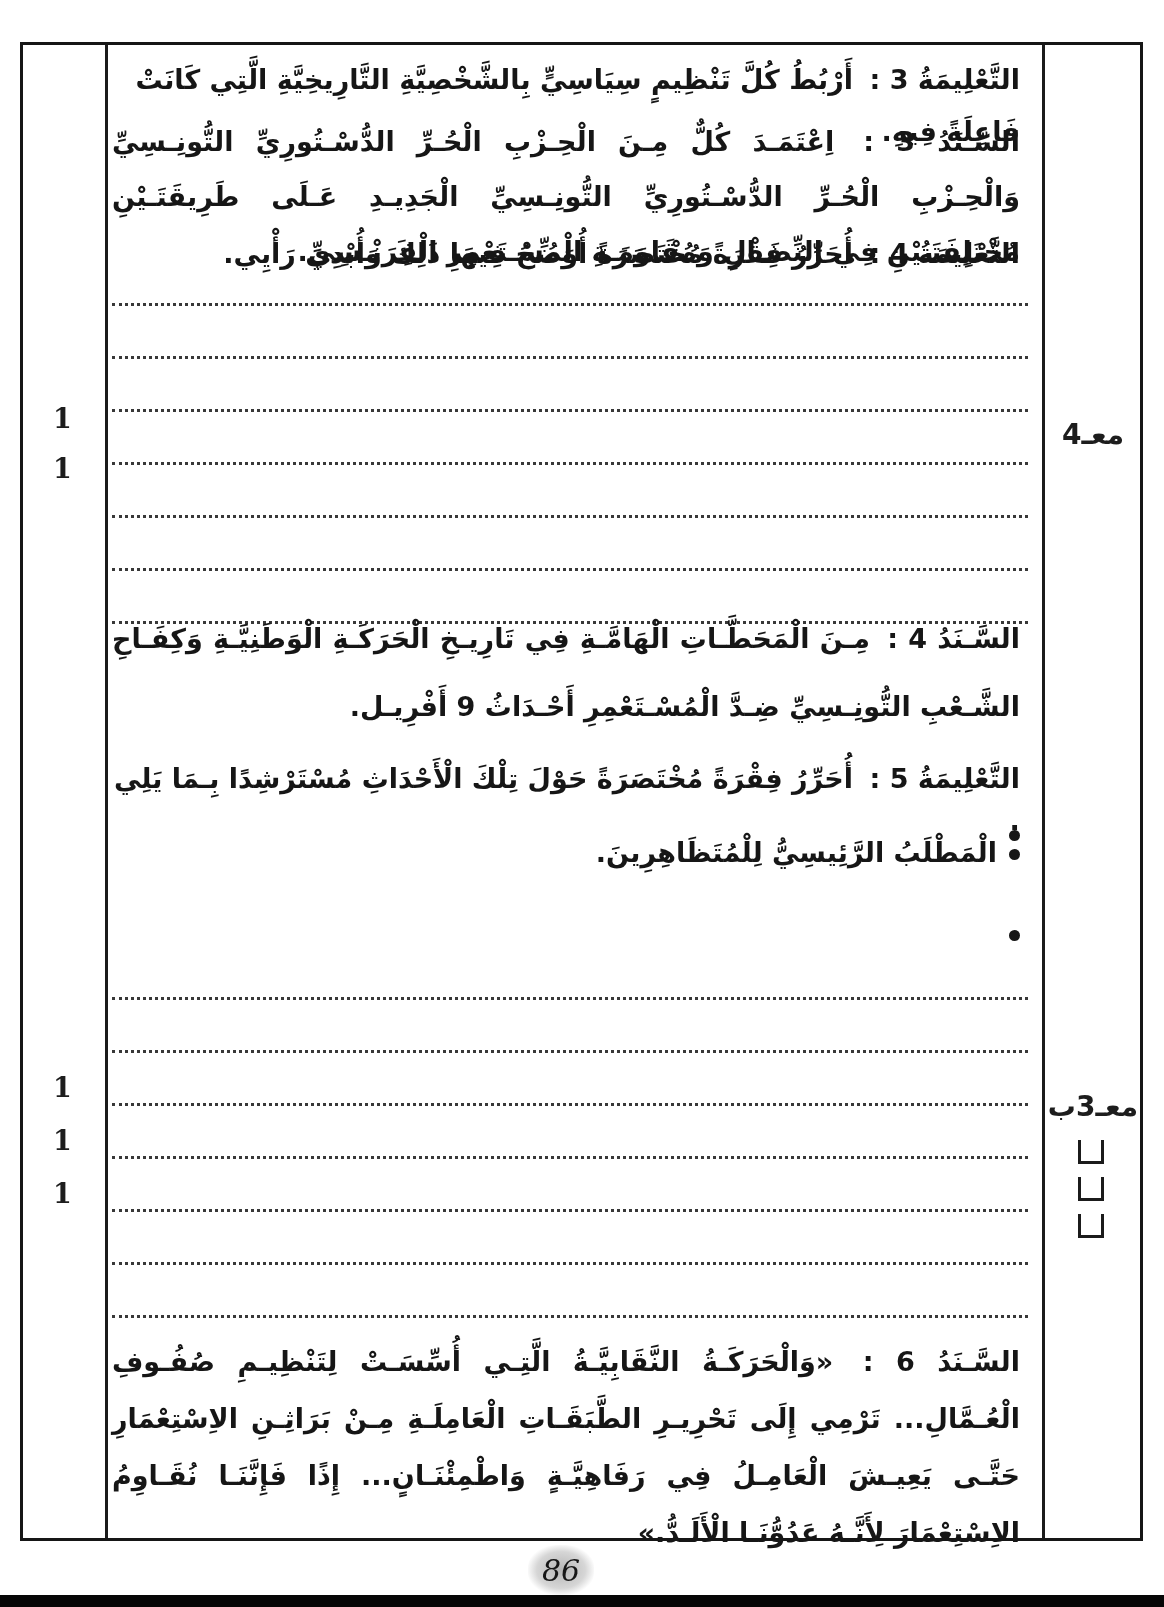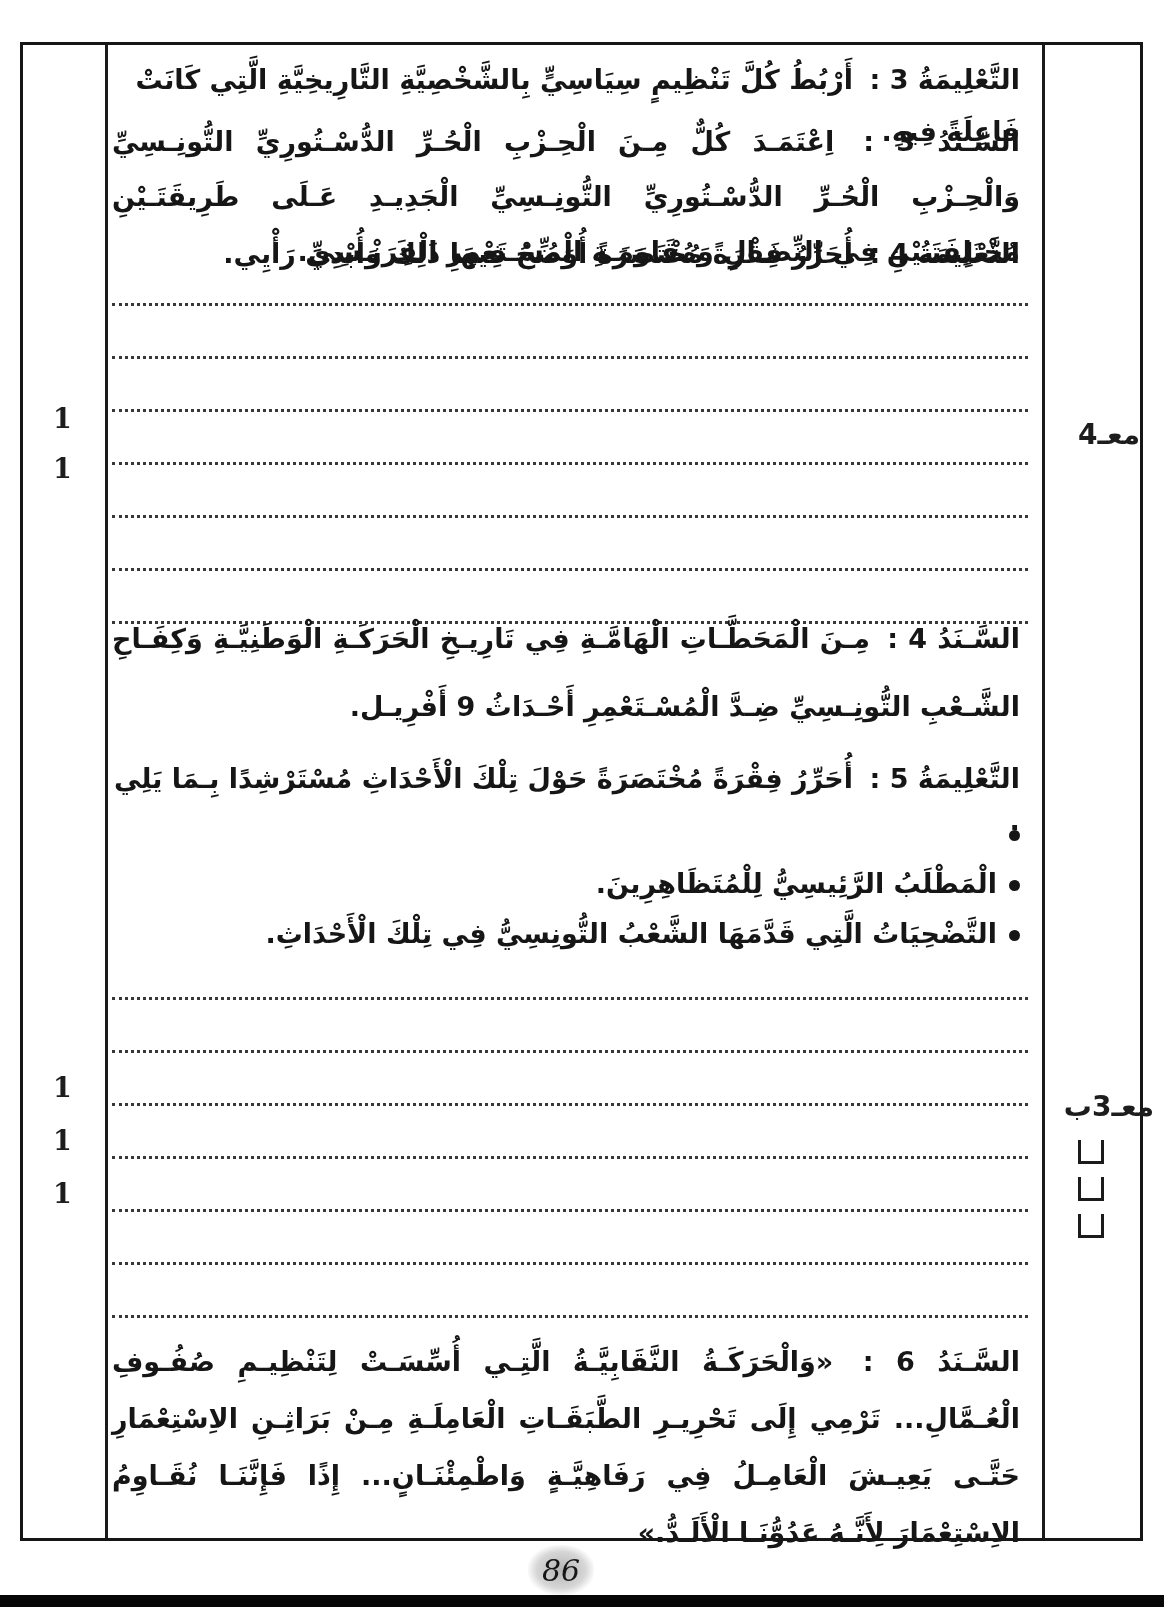--- a/index.html
+++ b/index.html
@@ -46,21 +46,20 @@
     position:absolute;left:20px;width:85px;text-align:center;
     font-family:"DejaVu Serif", serif;font-weight:600;
     font-size:27px;line-height:30px;color:#1d1d1d;
   }
 
   
   .code{
     position:absolute;left:1046px;width:94px;text-align:center;
     direction:rtl;font-weight:700;font-size:28px;line-height:34px;color:#1d1d1d;
     font-family:"DejaVu Sans", sans-serif;
-    margin-left:16px;
   }
   .scorebox{
     position:absolute;left:1078px;width:26px;height:24px;
     border:3px solid #1b1b1b;border-top:none;box-sizing:border-box;
   }
 
   
   .stamp{
     position:absolute;left:528px;top:1545px;width:66px;height:50px;
     display:flex;align-items:center;justify-content:center;
@@ -111,25 +110,25 @@
   </div>
 
   <div class="para" style="top:753px;line-height:52px;">
     <span class="lbl">التَّعْلِيمَةُ 5 :</span>
     <span>أُحَرِّرُ فِقْرَةً مُخْتَصَرَةً حَوْلَ تِلْكَ الْأَحْدَاثِ مُسْتَرْشِدًا بِـمَا يَلِي :</span>
   </div>
 
   <div class="para bullet-line" style="top:811px;line-height:46px;">
     <span class="bullet"></span>
   </div>
-  <div class="para bullet-line" style="top:861px;line-height:46px;">
+  <div class="para bullet-line" style="top:830px;line-height:46px;">
     <span class="bullet"></span><span>الْمَطْلَبُ الرَّئِيسِيُّ لِلْمُتَظَاهِرِينَ.</span>
   </div>
   <div class="para bullet-line" style="top:911px;line-height:46px;">
-    <span class="bullet"></span><span>التَّضْحِيَاتُ الَّتِي قَدَّمَهَا الشَّعْبُ التُّونِسِيُّ فِي تِلْكَ الْأَحْدَاثِ.</span>
+    <span class="bullet"></span>
   </div>
 
   <div class="dot" style="top:997px"></div>
   <div class="dot" style="top:1050px"></div>
   <div class="dot" style="top:1103px"></div>
   <div class="dot" style="top:1156px"></div>
   <div class="dot" style="top:1209px"></div>
   <div class="dot" style="top:1262px"></div>
   <div class="dot" style="top:1315px"></div>
 

